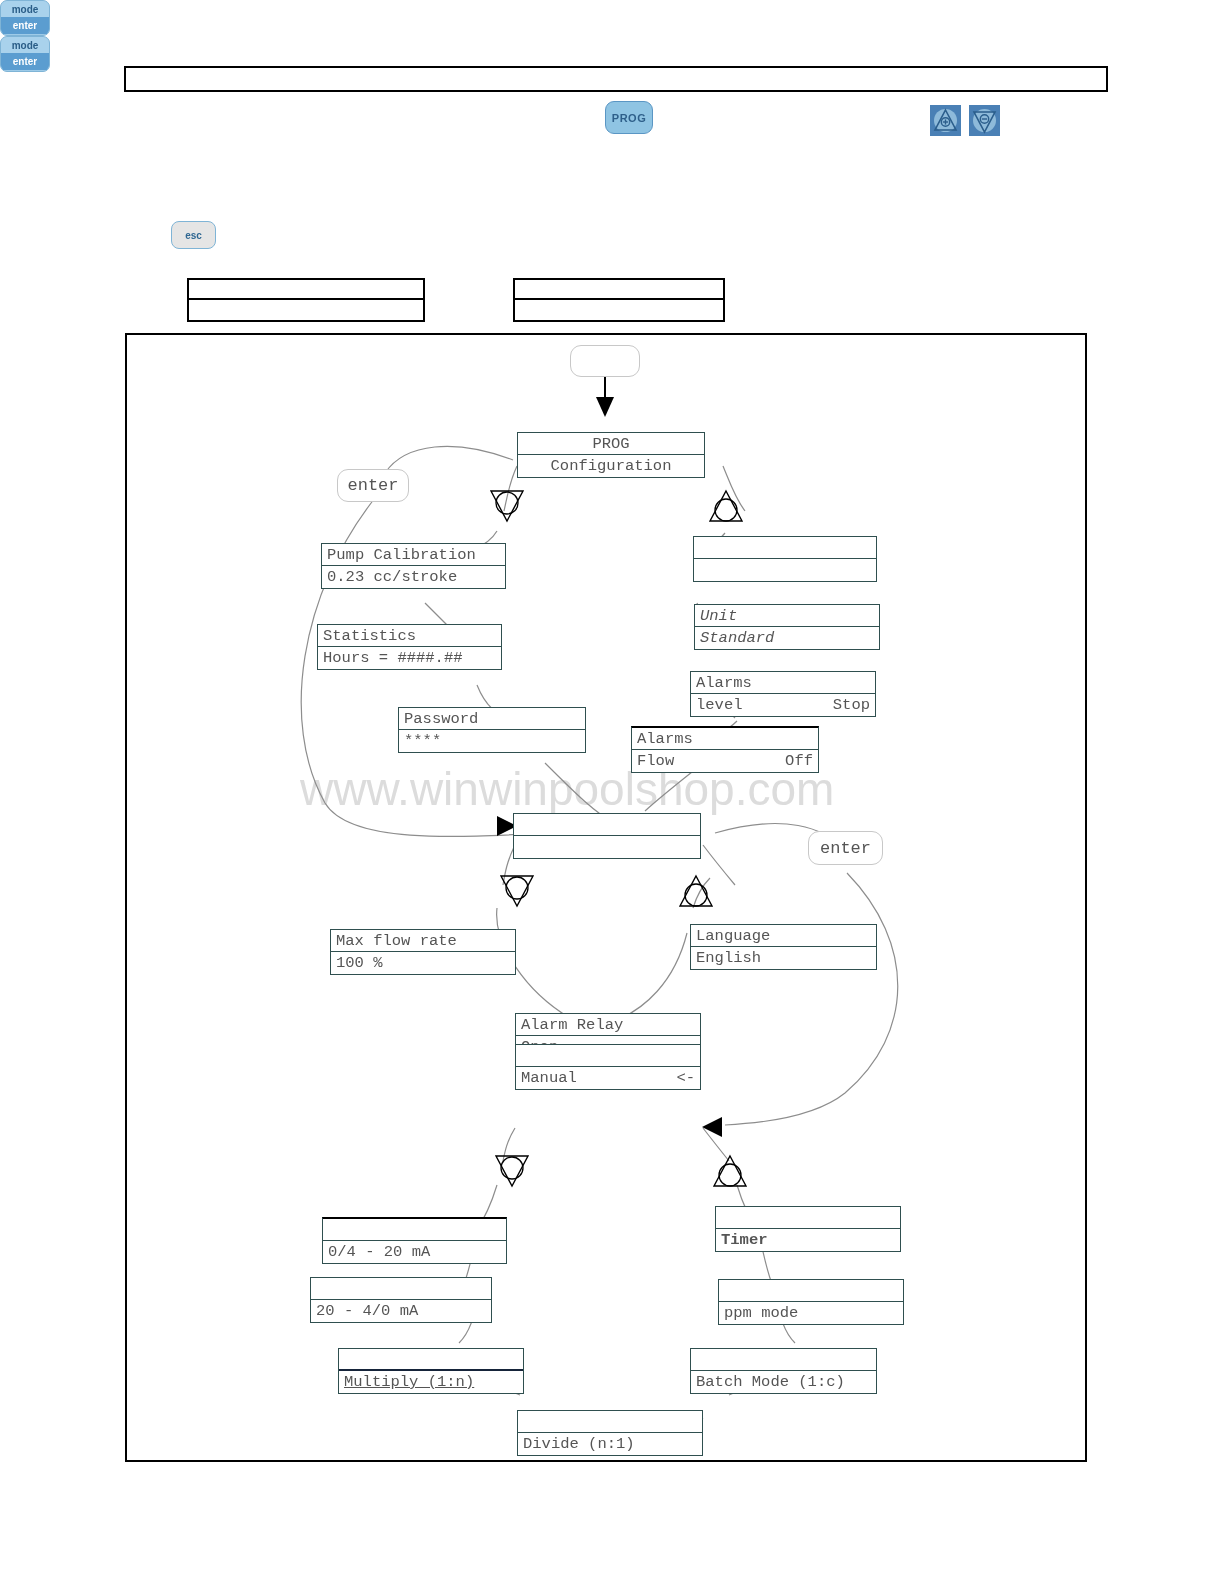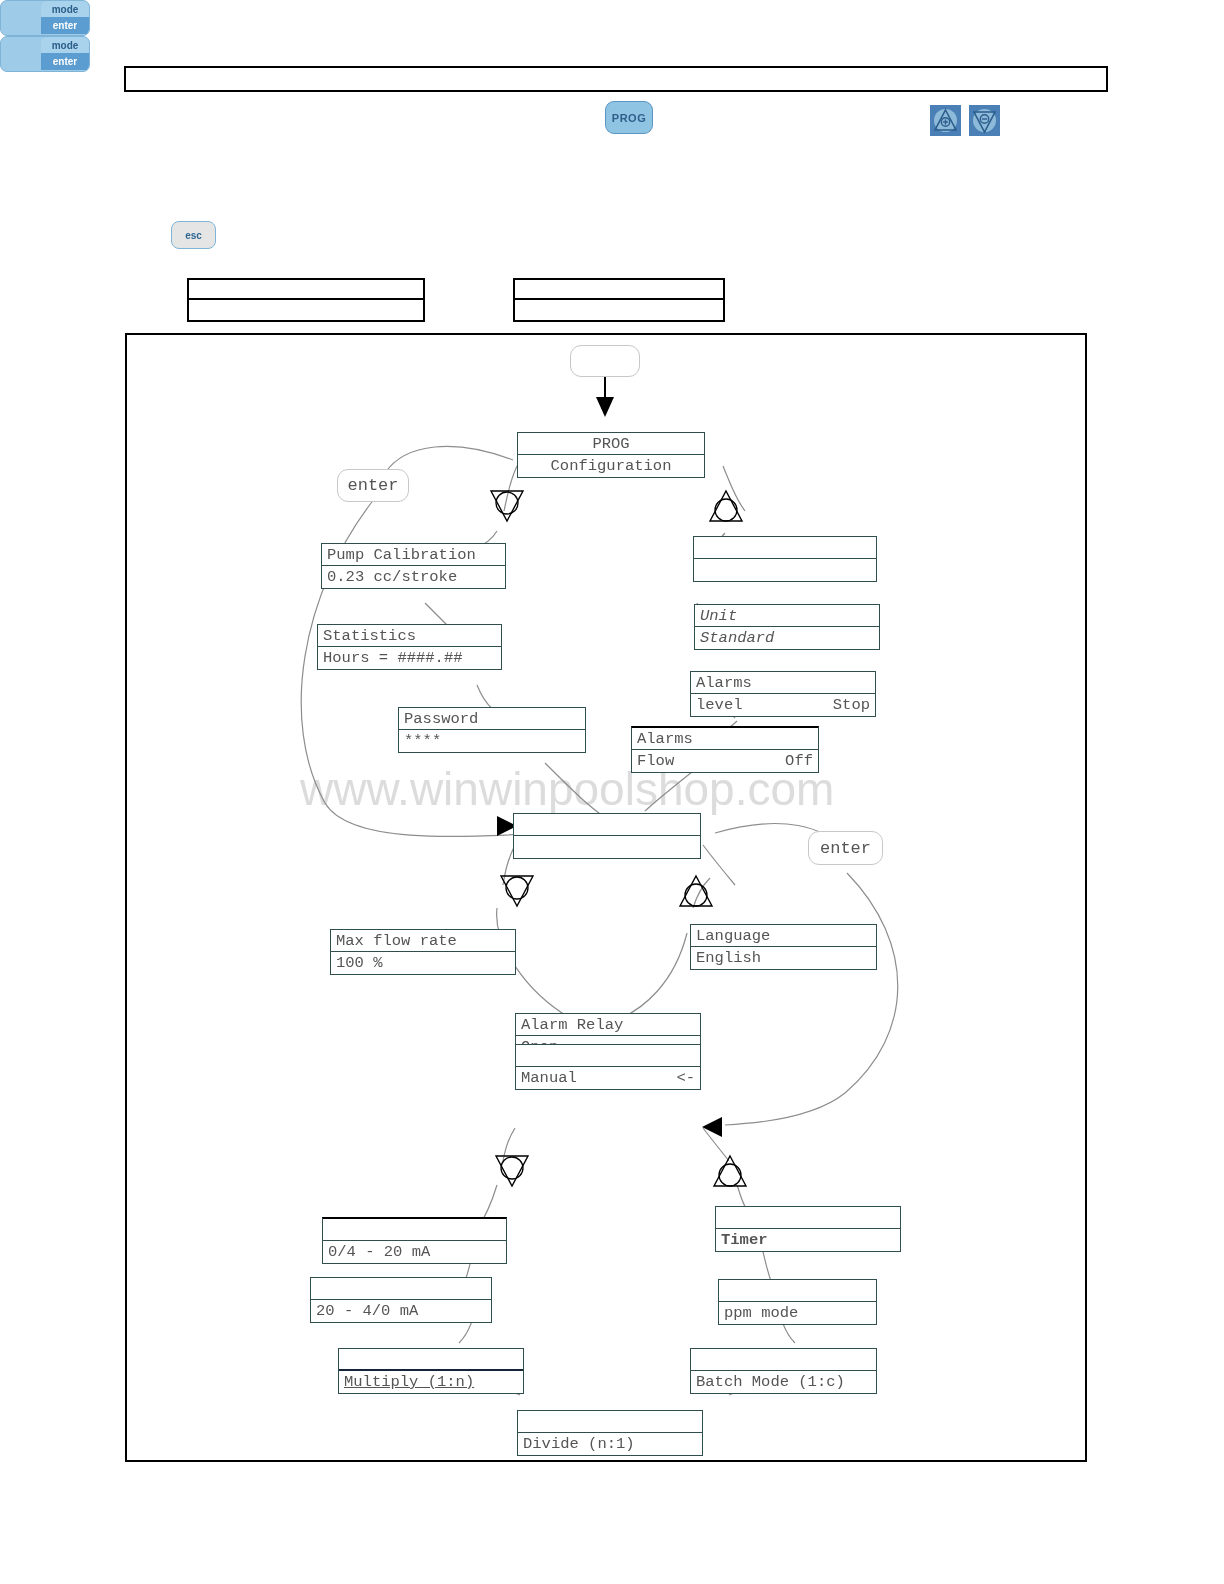--- a/index.html
+++ b/index.html
@@ -14,21 +14,21 @@
               border:2px solid #000;background:#fff;box-sizing:border-box;}
 
   
   .key{position:absolute;box-sizing:border-box;display:flex;align-items:center;
        justify-content:center;color:#2e5f8a;font-weight:bold;}
   .key-prog{left:605px;top:101px;width:48px;height:33px;
             background:#8fc4e3;border:1.5px solid #5a96c4;border-radius:9px;
             font-size:11px;letter-spacing:.5px;}
   .key-mode{left:531px;top:139px;width:48px;height:34px;border-radius:7px;
             background:#9ecbe8;overflow:hidden;display:block;
-            border:1px solid #7fb4d6;padding-left:40px;}
+            border:1px solid #7fb4d6;}
   .key-mode .mode-top{height:16px;display:flex;align-items:center;justify-content:center;
             background:#a9d2ec;color:#2a5d87;font-size:10px;font-weight:bold;
             border-radius:6px 6px 0 0;}
   .key-mode .mode-bot{height:17px;display:flex;align-items:center;justify-content:center;
             background:#5b9dd0;color:#ffffff;font-size:10px;font-weight:bold;}
   .key-esc{left:171px;top:221px;width:45px;height:28px;background:#e5e5e5;
            border:1px solid #7fb4d6;border-radius:8px;font-size:10px;color:#2f6792;}
   .key-arrow{width:31px;height:31px;background:#4a80b5;display:flex;
              align-items:center;justify-content:center;}
   #key-up{left:930px;top:105px;}
@@ -357,21 +357,21 @@
 
 <div class="node" style="left:310px;top:1277px;width:182px;">
   <div class="r">
       <span></span>
     </div>
   <div class="r">
       <span>20 - 4/0 mA</span>
     </div>
 </div>
 
-<div class="node" style="left:718px;top:1279px;width:159px;">
+<div class="node" style="left:718px;top:1279px;width:186px;">
   <div class="r">
       <span></span>
     </div>
   <div class="r">
       <span>ppm mode</span>
     </div>
 </div>
 
 <div class="node bold-mid" style="left:338px;top:1348px;width:186px;text-decoration:underline;">
   <div class="r">

